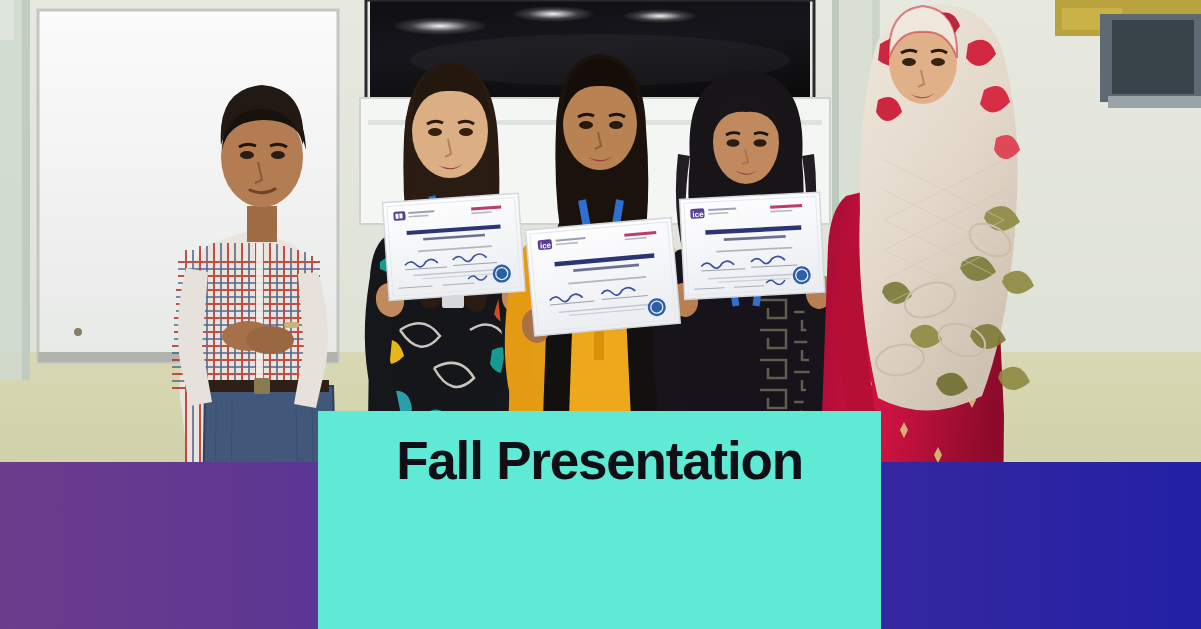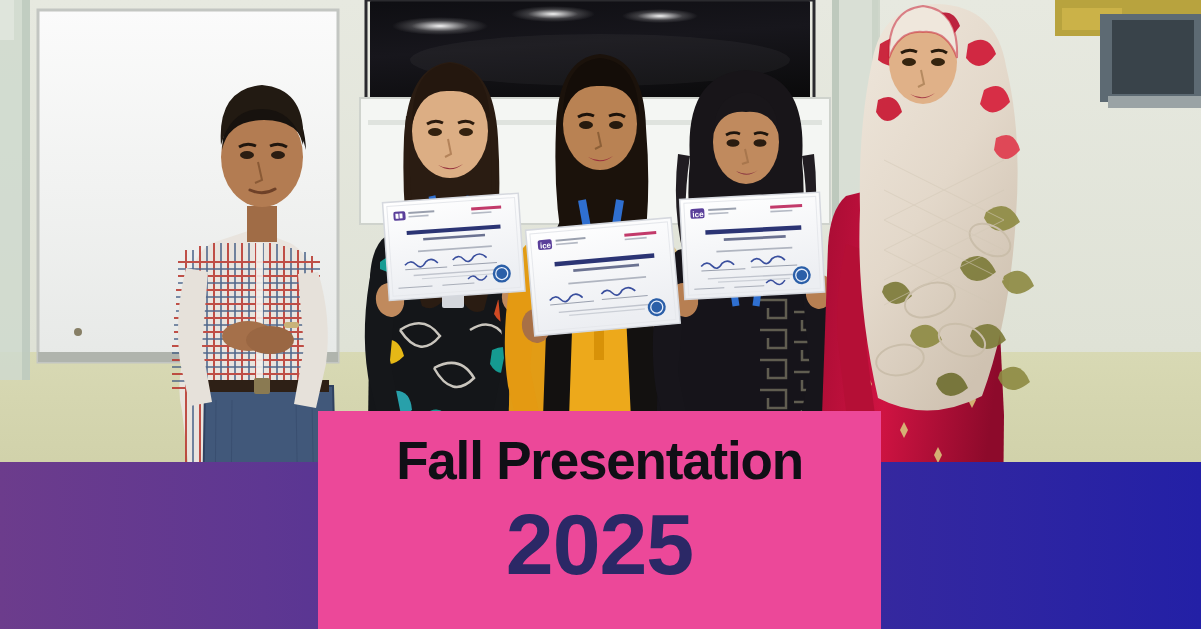--- a/index.html
+++ b/index.html
@@ -20,21 +20,21 @@
   #banner{
     position:absolute;left:0;right:0;bottom:0;height:167px;
     background:linear-gradient(90deg,#6c3c8c 0%,#5e3792 22%,#3e2c9b 60%,#2320a6 100%);
   }
 
   
   #title-card{
     position:absolute;
     left:318px;top:411px;
     width:563px;height:218px;
-    background:#ec4899;
+    background:#5eead4;
     display:flex;flex-direction:column;
     align-items:center;justify-content:flex-start;
     padding-top:22px;
     box-sizing:border-box;
   }
   #headline{
     font-size:53px;
     font-weight:bold;
     letter-spacing:-1.2px;
     color:#100f16;
@@ -535,16 +535,15 @@
 
         <rect x="0" y="0" width="1201" height="629" fill="none"></rect>
       </g>
     </svg>
   </div>
 
   <div id="banner"></div>
 
   <div id="title-card">
     <div id="headline">Fall Presentation</div>
-    <div id="year">2025</div>
   </div>
 
 </div>
 
 </body></html>

